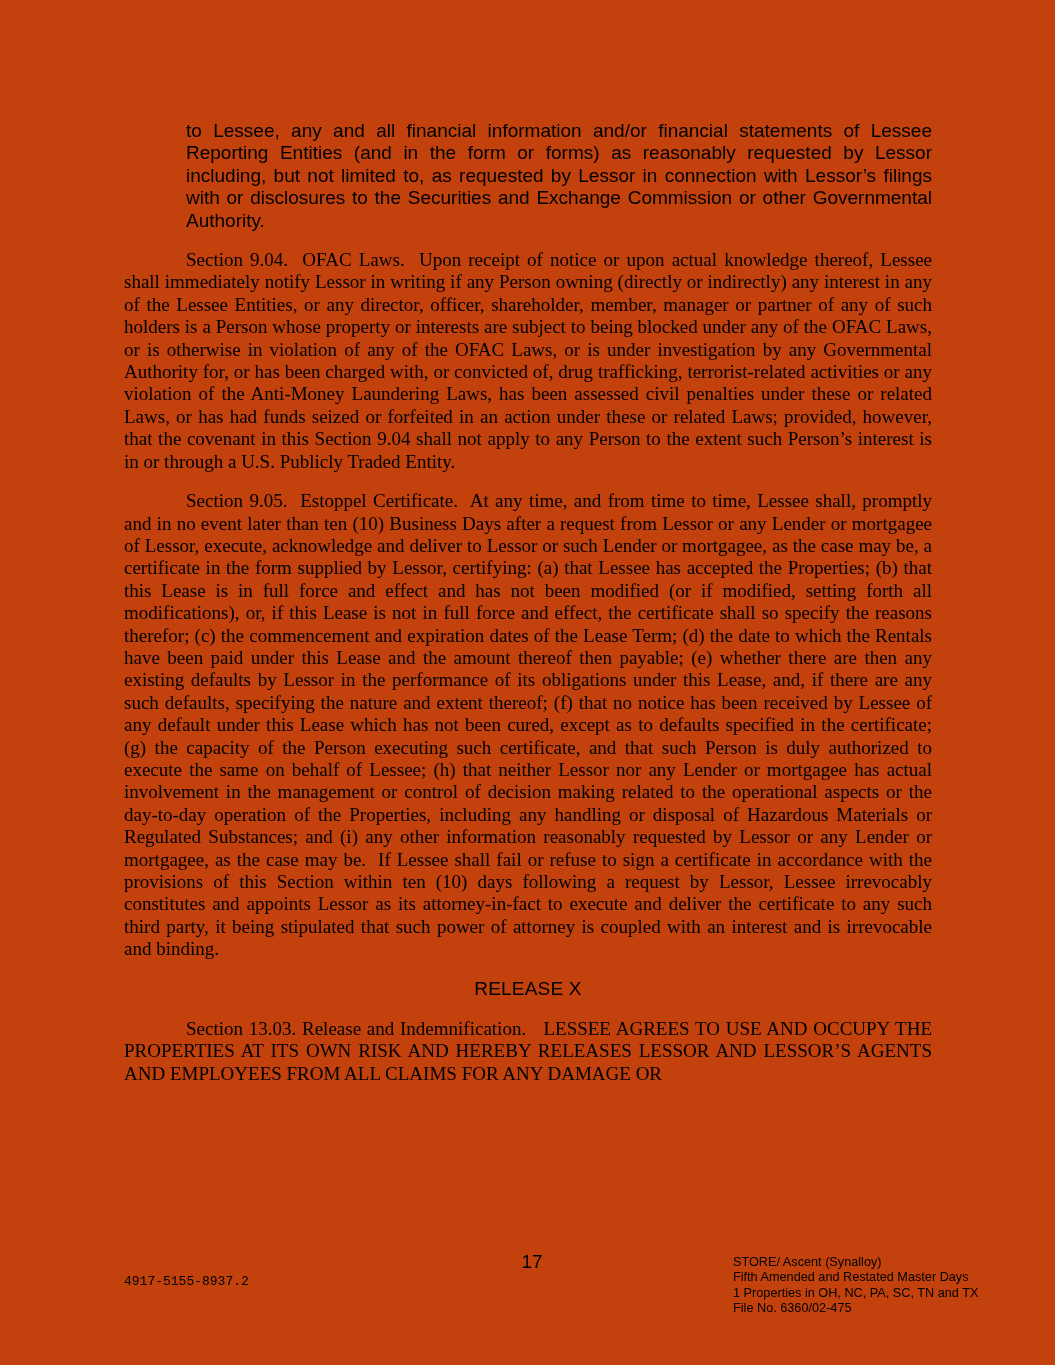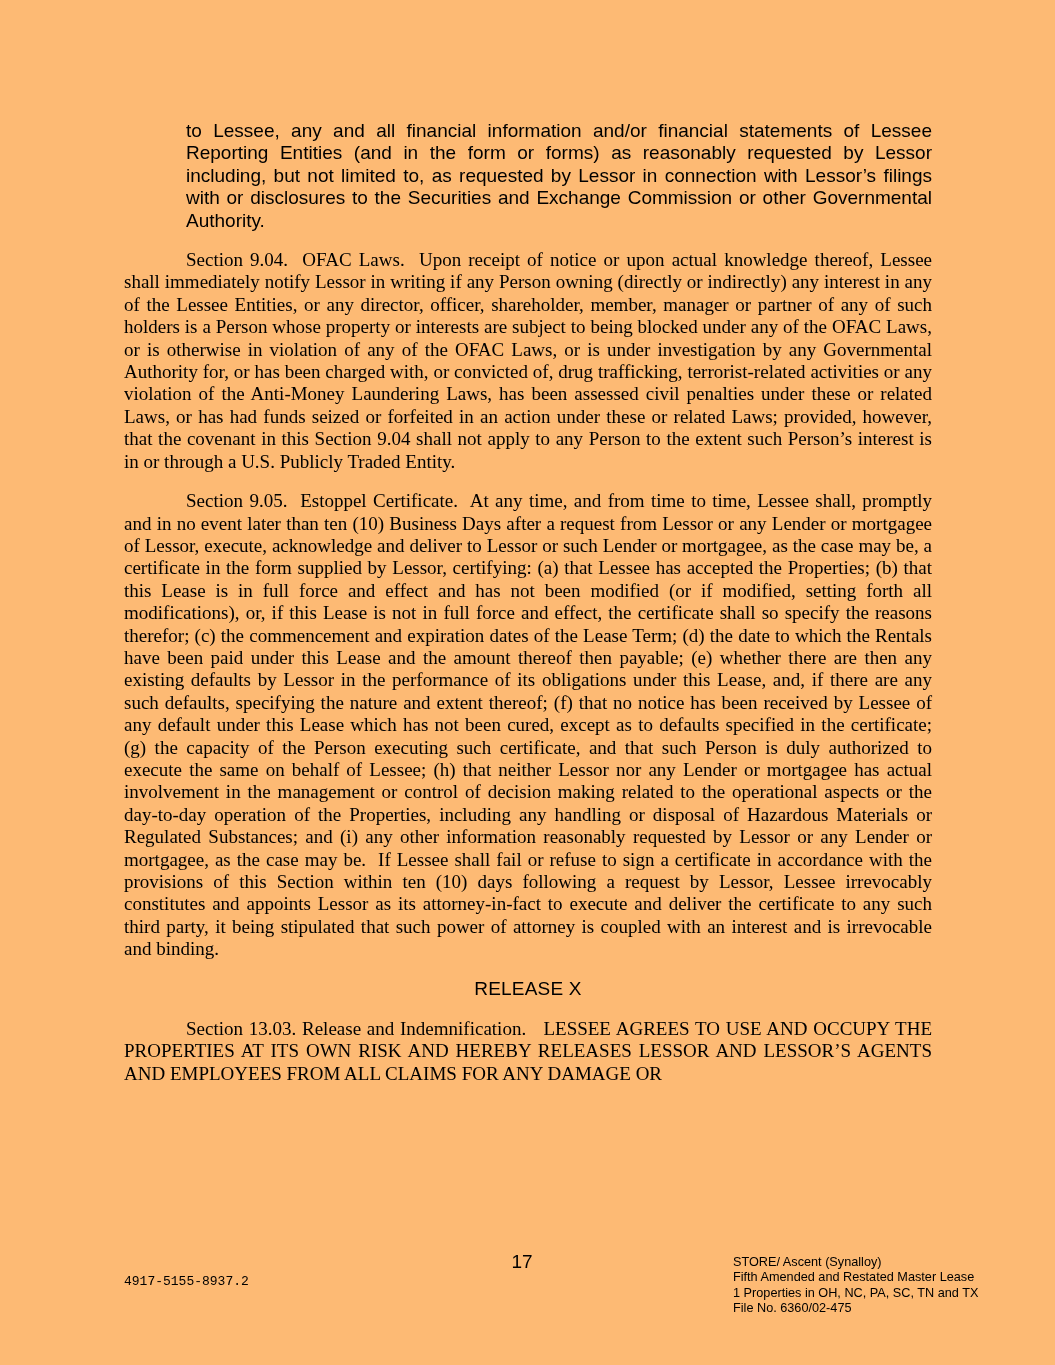--- a/index.html
+++ b/index.html
@@ -5,21 +5,21 @@
   * { box-sizing: border-box; }
   html, body {
     margin: 0;
     padding: 0;
     background: #ffffff;
   }
   .page {
     position: relative;
     width: 1055px;
     height: 1365px;
-    background: #fdba74;
+    background: #c2410c;
     color: #000000;
     font-family: "Liberation Sans", sans-serif;
     overflow: hidden;
   }
   .content {
     position: absolute;
     left: 124px;
     top: 120px;
     width: 808px;
   }
@@ -40,21 +40,21 @@
   .heading {
     margin: 0 0 18px 0;
     font-size: 19px;
     line-height: 22.4px;
     font-weight: normal;
     text-align: center;
     letter-spacing: 0.2px;
   }
   .footer-page-num {
     position: absolute;
-    left: 118px;
+    left: 128px;
     top: 1251px;
     width: 808px;
     text-align: center;
     font-size: 19px;
     line-height: 22px;
   }
   .footer-doc-num {
     position: absolute;
     left: 124px;
     top: 1274px;
@@ -92,18 +92,18 @@
     <p class="para first-indent">Section 13.03. Release and Indemnification.   LESSEE AGREES TO USE AND OCCUPY THE PROPERTIES AT ITS OWN RISK AND HEREBY RELEASES LESSOR AND LESSOR’S AGENTS AND EMPLOYEES FROM ALL CLAIMS FOR ANY DAMAGE OR</p>
 
   </div>
 
   <div class="footer-page-num">17</div>
 
   <div class="footer-doc-num">4917-5155-8937.2</div>
 
   <div class="footer-right">
     <div class="footer-line">STORE/ Ascent (Synalloy)</div>
-    <div class="footer-line">Fifth Amended and Restated Master Lease</div>
+    <div class="footer-line">Fifth Amended and Restated Master Days</div>
     <div class="footer-line">1 Properties in OH, NC, PA, SC, TN and TX</div>
     <div class="footer-line">File No. 6360/02-475</div>
   </div>
 
 </div>
 
 </body></html>

